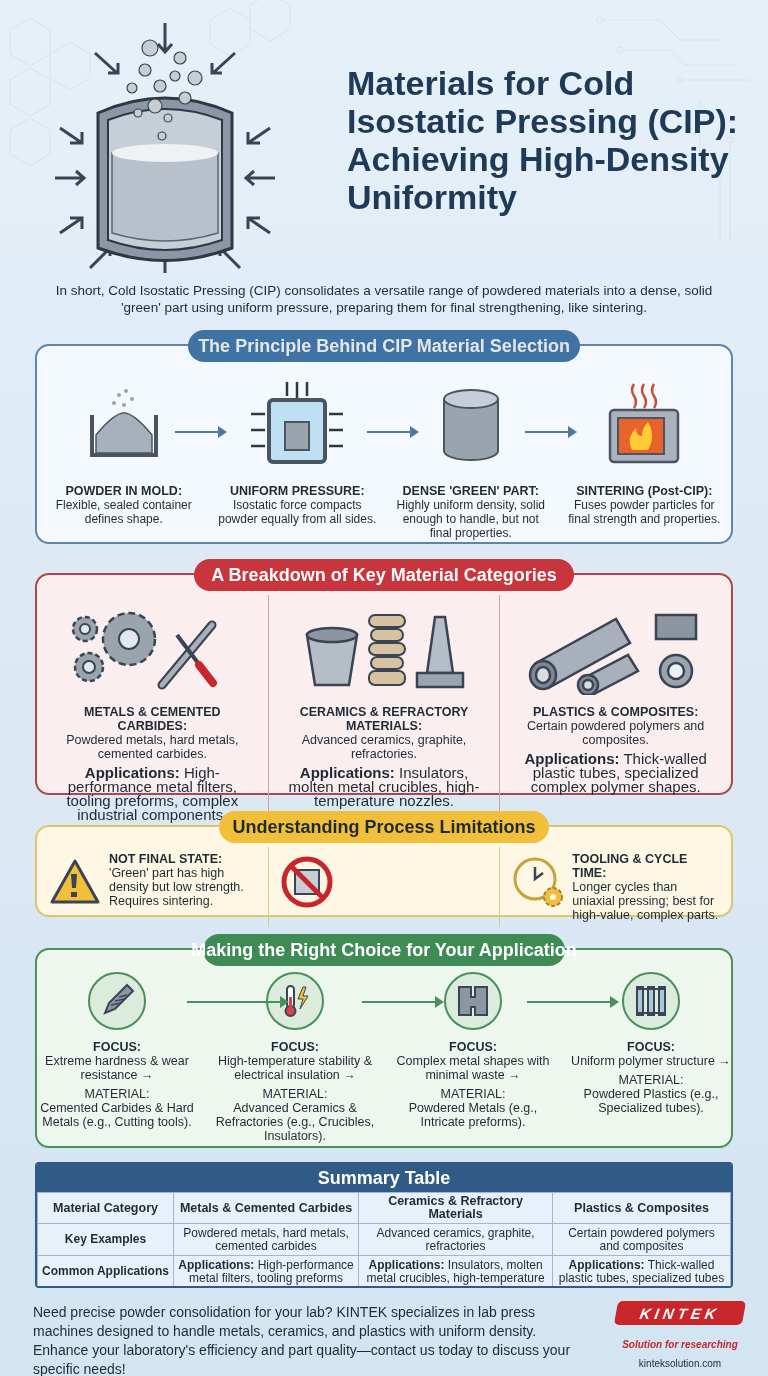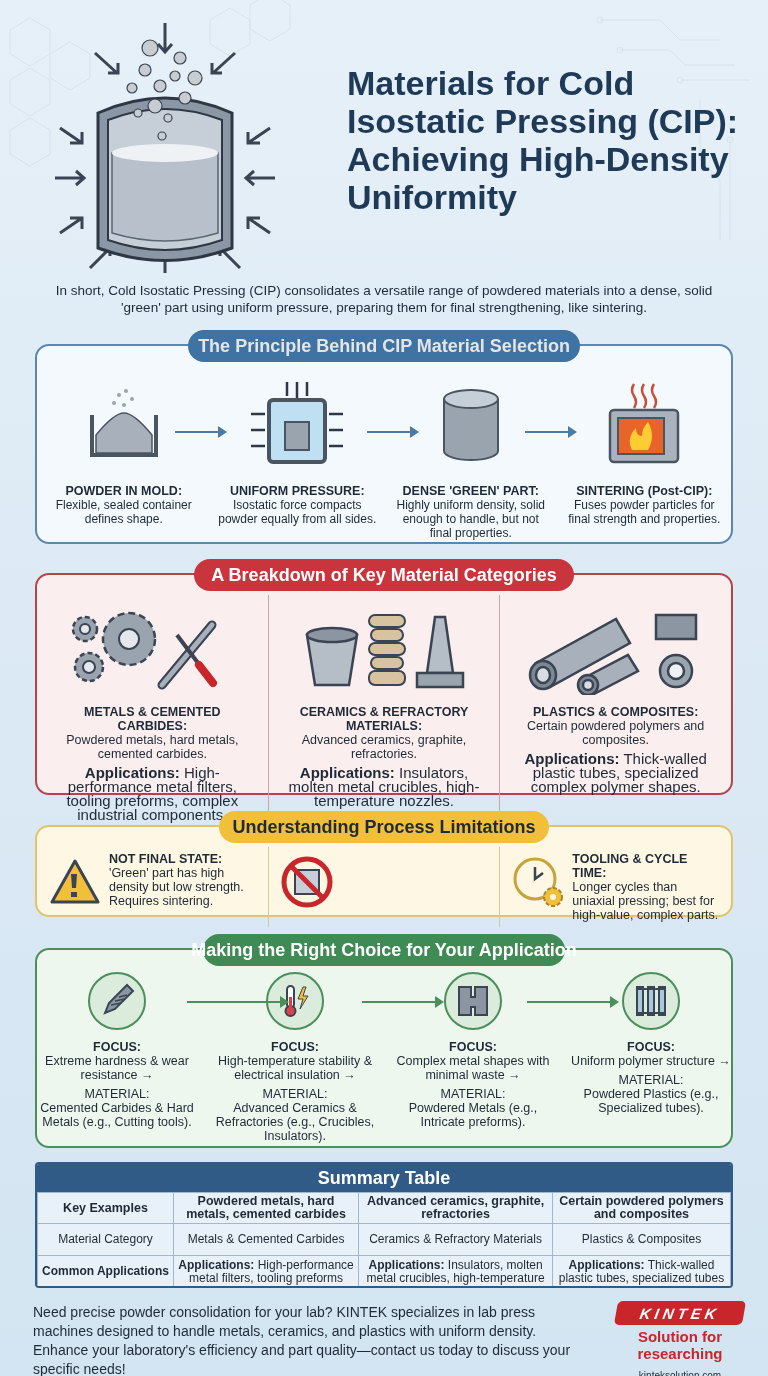--- a/index.html
+++ b/index.html
@@ -51,21 +51,21 @@
 .s5{position:absolute;left:35px;top:1162px;width:698px;height:126px;border-radius:4px;overflow:hidden;border:2px solid #2f5b86}
 .s5 .thead{height:28px;background:#2f5b86;color:#fff;font-size:18px;font-weight:700;display:flex;align-items:center;justify-content:center}
 table{border-collapse:collapse;width:100%;background:#e8f1f9}
 td{border:1px solid #9fb8cf;font-size:12px;text-align:center;line-height:13px;padding:2px 4px;height:32px}
 tr:first-child td{height:28px;font-weight:700;font-size:12.5px}
 td.rh{font-weight:700;width:136px}
 td b{font-weight:700}
 .footer{position:absolute;left:33px;top:1303px;width:560px;font-size:14px;line-height:19px;color:#1e2a36}
 .logo{position:absolute;left:616px;top:1301px;width:128px;text-align:center}
 .logo .badge{background:#c9262c;color:#fff;font-weight:700;font-style:italic;letter-spacing:4px;font-size:15px;height:24px;display:flex;align-items:center;justify-content:center;border-radius:5px;transform:skewX(-10deg)}
-.logo .tag{color:#c9262c;font-size:15px;font-weight:700;margin-top:3px}
+.logo .tag{color:#c9262c;font-size:10px;font-weight:700;font-style:italic;margin-top:14px}
 .logo .url{font-size:10px;margin-top:8px}
 </style>
 </head>
 <body>
 
 <svg class="bg-hex" viewBox="0 0 768 300">
   <g fill="none" stroke="#b9cde0" stroke-width="1">
     <path d="M10 30 l20 -12 l20 12 v24 l-20 12 l-20 -12z"></path>
       <path d="M50 54 l20 -12 l20 12 v24 l-20 12 l-20 -12z"></path>
     <path d="M10 80 l20 -12 l20 12 v24 l-20 12 l-20 -12z"></path>
@@ -352,30 +352,30 @@
   <div class="carr" style="left:150px;width:100px"></div>
   <div class="carr" style="left:325px;width:80px"></div>
   <div class="carr" style="left:490px;width:90px"></div>
 </div>
 
 <div class="s5">
   <div class="thead">Summary Table</div>
   <table>
     <tbody>
         <tr>
+      <td>Material Category</td>
+          <td>Metals &amp; Cemented Carbides</td>
+          <td>Ceramics &amp; Refractory Materials</td>
+          <td>Plastics &amp; Composites</td>
+    </tr>
+    <tr>
       <td class="rh">Key Examples</td>
       <td>Powdered metals, hard metals, cemented carbides</td>
           <td>Advanced ceramics, graphite, refractories</td>
           <td>Certain powdered polymers and composites</td>
-    </tr>
-    <tr>
-      <td>Material Category</td>
-          <td>Metals &amp; Cemented Carbides</td>
-          <td>Ceramics &amp; Refractory Materials</td>
-          <td>Plastics &amp; Composites</td>
     </tr>
     <tr>
       <td class="rh">Common Applications</td>
       <td><b>Applications:</b> <span>High-performance metal filters, tooling preforms</span></td>
       <td><b>Applications:</b> <span>Insulators, molten metal crucibles, high-temperature</span></td>
       <td><b>Applications:</b> <span>Thick-walled plastic tubes, specialized tubes</span></td>
     </tr>
   </tbody>
     </table>
 </div>

